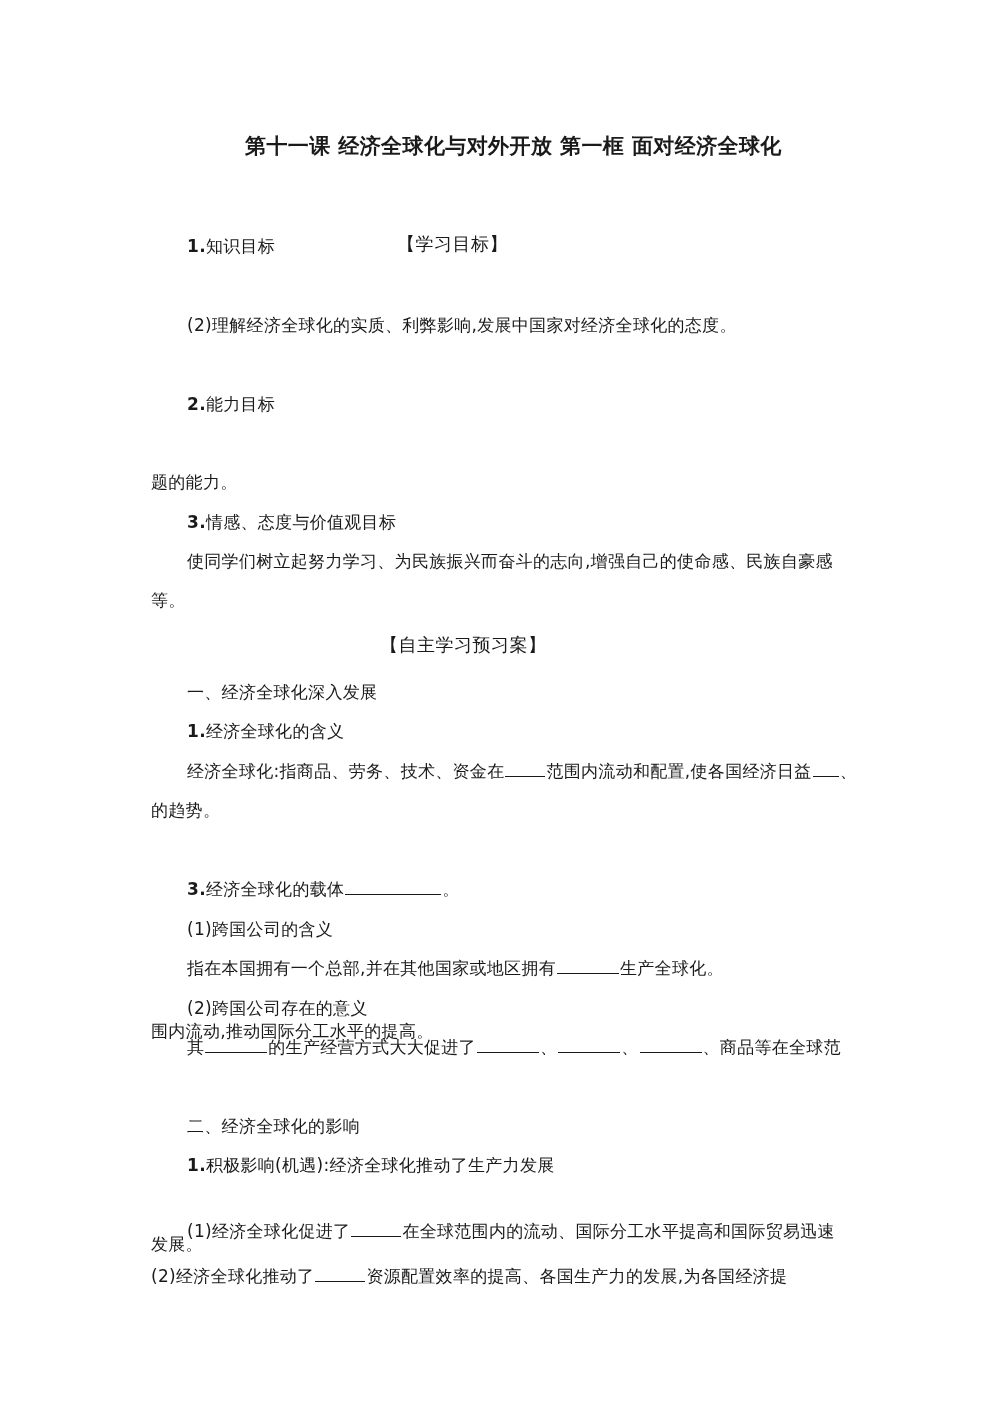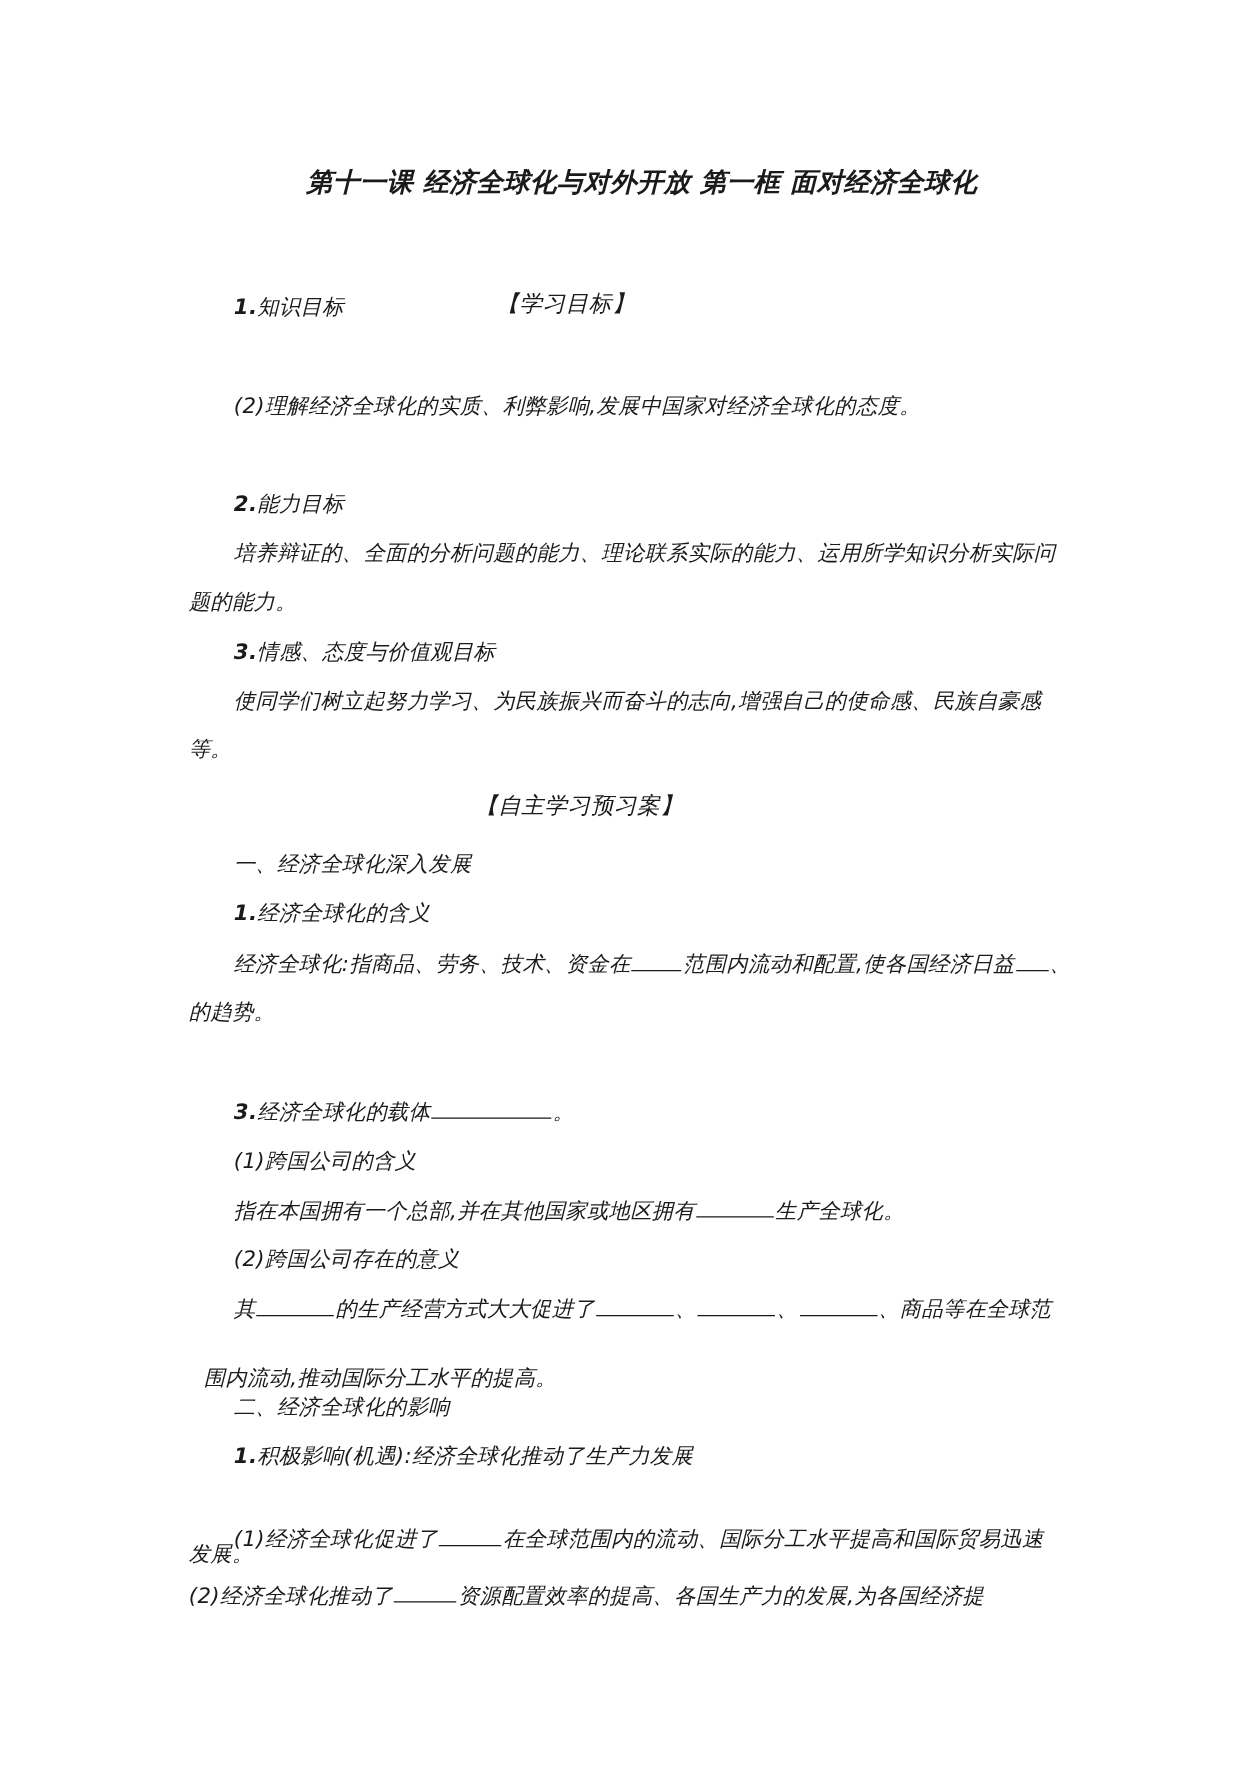--- a/index.html
+++ b/index.html
@@ -1,21 +1,21 @@
 <!DOCTYPE html>
 <html><head>
 <meta charset="utf-8">
 <style>
   html, body { margin: 0; padding: 0; background: #ffffff; }
   body {
     width: 1000px; height: 1414px; position: relative; overflow: hidden;
     font-family: "DejaVu Sans", "Liberation Sans", sans-serif;
     color: #1a1a1a;
   }
-  .page { position: absolute; left: 0; top: 0; width: 1000px; height: 1414px; font-style: italic; }
+  .page { position: absolute; left: 0; top: 0; width: 1000px; height: 1414px; }
   .line {
     position: absolute; white-space: nowrap; font-size: 17px; line-height: 22px;
     letter-spacing: 0.3px;
   }
   .title { font-size: 21px; font-weight: bold; letter-spacing: 0.4px; }
   .section { font-size: 18px; letter-spacing: 0.5px; }
   .num { font-weight: bold; }
   .blank {
     display: inline-block; border-bottom: 1.5px solid #1a1a1a; height: 16px;
     vertical-align: baseline; margin: 0 1px;
@@ -31,21 +31,20 @@
   <div class="line section" style="left:397px; top:188px;margin-top:45px;">【学习目标】</div>
 
   <div class="line" style="left:187px; top:235px;">
     <span class="num">1.</span><span>知识目标</span>
   </div>
   <div class="line" style="left:187px; top:314px;">(2)理解经济全球化的实质、利弊影响,发展中国家对经济全球化的态度。</div>
 
   <div class="line" style="left:187px; top:393px;">
     <span class="num">2.</span><span>能力目标</span>
   </div>
-  <div class="line" style="left:187px; top:432px;">培养辩证的、全面的分析问题的能力、理论联系实际的能力、运用所学知识分析实际问</div>
   <div class="line" style="left:151px; top:471px;">题的能力。</div>
 
   <div class="line" style="left:187px; top:511px;">
     <span class="num">3.</span><span>情感、态度与价值观目标</span>
   </div>
   <div class="line" style="left:187px; top:550px;">使同学们树立起努力学习、为民族振兴而奋斗的志向,增强自己的使命感、民族自豪感</div>
   <div class="line" style="left:151px; top:589px;">等。</div>
 
   <div class="line section" style="left:380px; top:634px;">【自主学习预习案】</div>
 
@@ -66,21 +65,21 @@
 
   <div class="line" style="left:187px; top:918px;">(1)跨国公司的含义</div>
   <div class="line" style="left:187px; top:957px;">
     <span>指在本国拥有一个总部,并在其他国家或地区拥有</span><span class="blank" style="width:62px;"></span><span>生产全球化。</span>
   </div>
 
   <div class="line" style="left:187px; top:997px;">(2)跨国公司存在的意义</div>
   <div class="line" style="left:187px; top:1036px;">
     <span>其</span><span class="blank" style="width:62px;"></span><span>的生产经营方式大大促进了</span><span class="blank" style="width:62px;"></span><span>、</span><span class="blank" style="width:62px;"></span><span>、</span><span class="blank" style="width:62px;"></span><span>、商品等在全球范</span>
   </div>
-  <div class="line" style="left:151px; top:1092px;margin-left:12px;">围内流动,推动国际分工水平的提高。</div>
+  <div class="line" style="left:151px; top:1020px;">围内流动,推动国际分工水平的提高。</div>
 
   <div class="line" style="left:187px; top:1115px;">二、经济全球化的影响</div>
 
   <div class="line" style="left:187px; top:1154px;">
     <span class="num">1.</span><span>积极影响(机遇):经济全球化推动了生产力发展</span>
   </div>
 
   <div class="line" style="left:187px; top:1194px;margin-top:26px;">
     <span>(1)经济全球化促进了</span><span class="blank" style="width:50px;"></span><span>在全球范围内的流动、国际分工水平提高和国际贸易迅速</span>
   </div>

